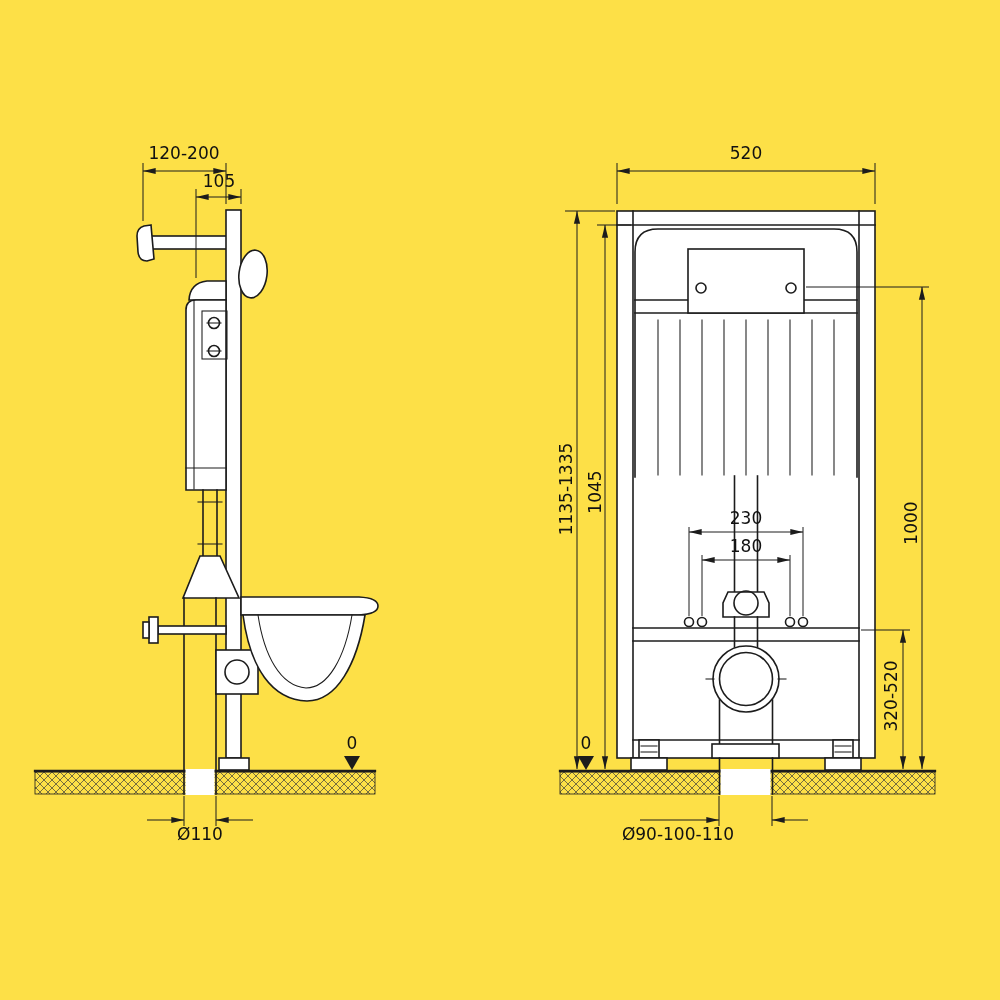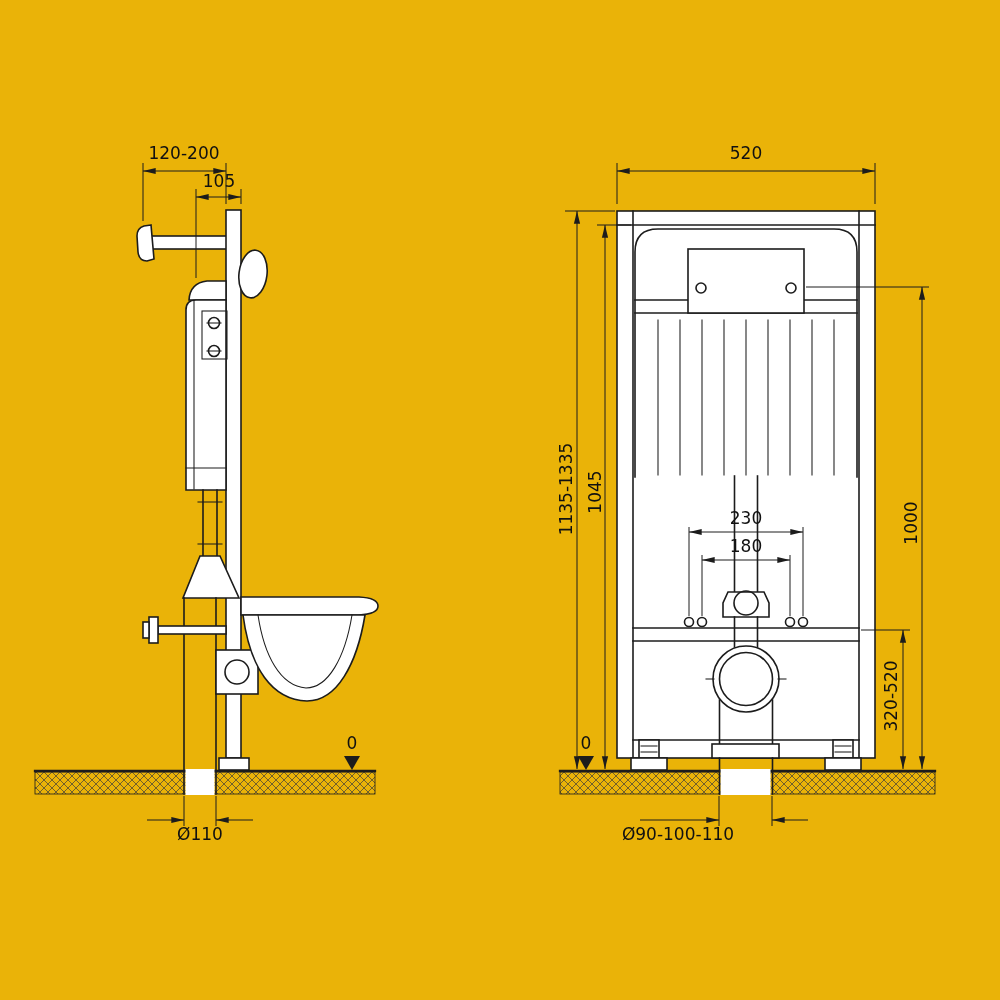--- a/index.html
+++ b/index.html
@@ -1,16 +1,16 @@
 <!DOCTYPE html>
 <html><head>
 <meta charset="utf-8">
 <style>
   html,body{margin:0;padding:0;background:#ffffff;}
-  .stage{width:1000px;height:1000px;position:relative;background:#eab308;overflow:hidden;}
+  .stage{width:1000px;height:1000px;position:relative;background:#fde047;overflow:hidden;}
   svg{display:block;}
   .obj{stroke:#1c1c1c;stroke-width:1.6;fill:none;stroke-linecap:square;}
   .obj .thin{stroke-width:1.05;}
   .obj .thick{stroke-width:2.3;}
   .dim{stroke:#1c1c1c;stroke-width:1;fill:none;stroke-linecap:butt;}
   .dim-t{font:17px "DejaVu Sans","Liberation Sans",sans-serif;fill:#111111;stroke:none;}
   .fillw{fill:#ffffff;}
   .solid{fill:#1c1c1c;stroke:none;}
 </style>
 </head>

